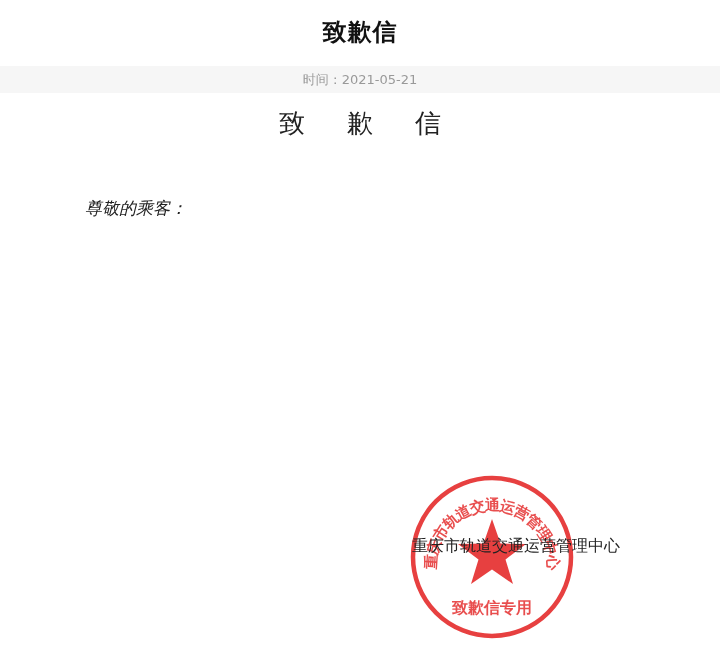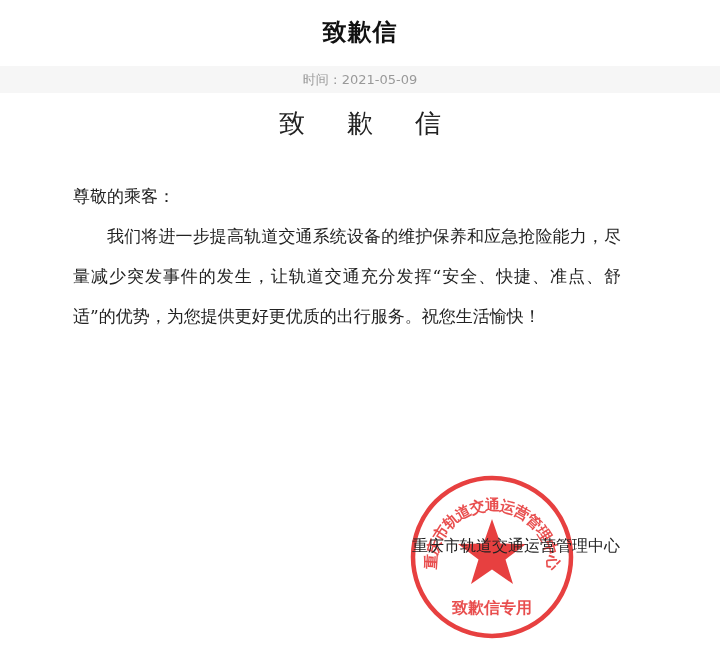--- a/index.html
+++ b/index.html
@@ -53,21 +53,22 @@
       position: absolute;
       top: 176px;
       left: 73px;
       width: 548px;
       font-family: "DejaVu Serif", "Liberation Serif", serif;
       font-size: 17px;
       color: #222222;
       line-height: 40px;
     }
     .letter-body p {
-      margin: 0;
+      margin: 12px;
+      font-style: italic;
     }
     .salutation {
       margin-bottom: 0 !important;
     }
     .para {
       text-indent: 34px;
       text-align: justify;
     }
     .seal {
       position: absolute;
@@ -87,28 +88,27 @@
       color: #222222;
       z-index: 2;
     }
   </style>
 </head>
 <body>
 
 <div class="page-title">致歉信</div>
 
 <div class="meta-bar">
-  <span>时间：2021-05-09</span>
+  <span>时间：2021-05-21</span>
 </div>
 
 <div class="letter-heading">致歉信</div>
 
 <div class="letter-body">
   <p class="salutation">尊敬的乘客：</p>
-  <p class="para">我们将进一步提高轨道交通系统设备的维护保养和应急抢险能力，尽量减少突发事件的发生，让轨道交通充分发挥“安全、快捷、准点、舒适”的优势，为您提供更好更优质的出行服务。祝您生活愉快！</p>
 </div>
 
 <svg class="seal" viewBox="0 0 164 164" xmlns="http://www.w3.org/2000/svg">
   <defs>
     <path id="sealArc" d="M 30 112 A 56 56 0 1 1 134 112" fill="none"></path>
   </defs>
   <circle cx="82" cy="82" r="79" fill="none" stroke="#e53030" stroke-width="4.5" opacity="0.92"></circle>
   <text font-size="15" fill="#e53030" opacity="0.85" font-family="DejaVu Serif, serif" font-weight="bold" letter-spacing="-1">
     <textPath href="#sealArc" startOffset="50%" text-anchor="middle">重庆市轨道交通运营管理中心</textPath>
   </text>

